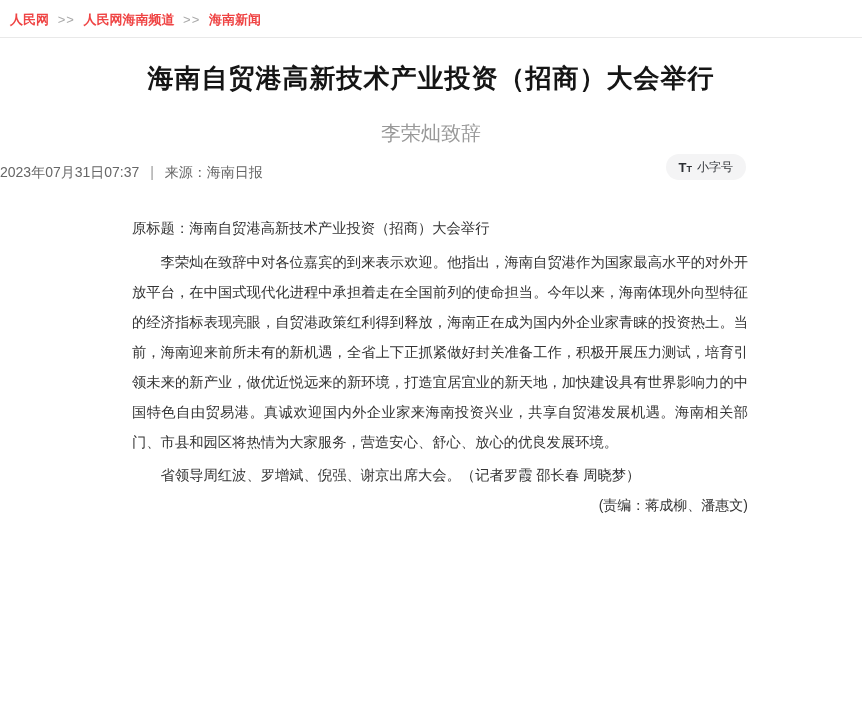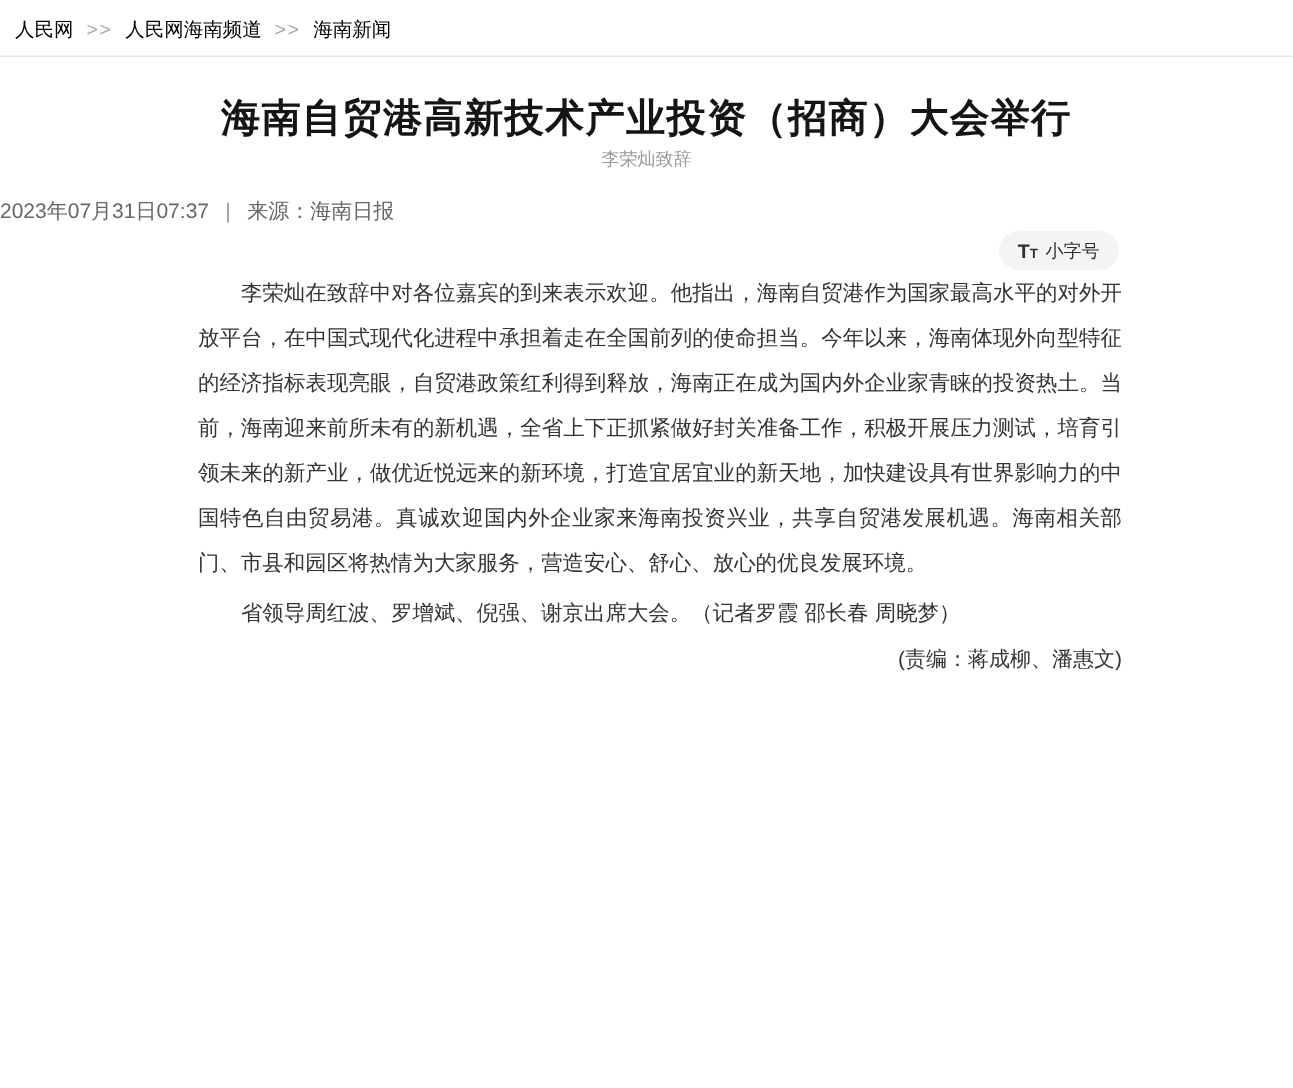--- a/index.html
+++ b/index.html
@@ -14,37 +14,37 @@
   
   .breadcrumb {
     box-sizing: border-box;
     height: 38px;
     padding: 11px 0 0 10px;
     font-size: 13px;
     color: #9a9a9a;
     border-bottom: 1px solid #e9e9e9;
     white-space: nowrap;
   }
-  .breadcrumb a { color: #000000; text-decoration: none; cursor: pointer; }
+  .breadcrumb a { color: #ef4444; text-decoration: none; cursor: pointer; font-weight: bold; }
   .crumb-sep { margin: 0 5px; color: #a8a8a8; letter-spacing: 1px; }
 
   
   .title {
     margin: 21px 60px 0;
     text-align: center;
     font-size: 26px;
     font-weight: 700;
     color: #151515;
     line-height: 38px;
     letter-spacing: 1px;
   }
   .subtitle {
-    margin-top: 1px;
+    margin-top: 23px;
     text-align: center;
-    font-size: 12px;
+    font-size: 20px;
     color: #999999;
   }
   .meta {
     margin-top: 17px;
     font-size: 14px;
     color: #666666;
   }
   .meta-sep { margin: 0 7px; color: #999999; }
 
   
@@ -108,16 +108,17 @@
 
 <button class="font-btn">
   <span class="t-icon">
       <span class="t-big">T</span>
       <span class="t-small">T</span>
     </span>
   <span>小字号</span>
 </button>
 
 <div class="content">
+  <p class="orig">原标题：海南自贸港高新技术产业投资（招商）大会举行</p>
   <p>李荣灿在致辞中对各位嘉宾的到来表示欢迎。他指出，海南自贸港作为国家最高水平的对外开放平台，在中国式现代化进程中承担着走在全国前列的使命担当。今年以来，海南体现外向型特征的经济指标表现亮眼，自贸港政策红利得到释放，海南正在成为国内外企业家青睐的投资热土。当前，海南迎来前所未有的新机遇，全省上下正抓紧做好封关准备工作，积极开展压力测试，培育引领未来的新产业，做优近悦远来的新环境，打造宜居宜业的新天地，加快建设具有世界影响力的中国特色自由贸易港。真诚欢迎国内外企业家来海南投资兴业，共享自贸港发展机遇。海南相关部门、市县和园区将热情为大家服务，营造安心、舒心、放心的优良发展环境。</p>
   <p>省领导周红波、罗增斌、倪强、谢京出席大会。（记者罗霞 邵长春 周晓梦）</p>
   <div class="editors">(责编：蒋成柳、潘惠文)</div>
 </div>
 
 </body></html>

